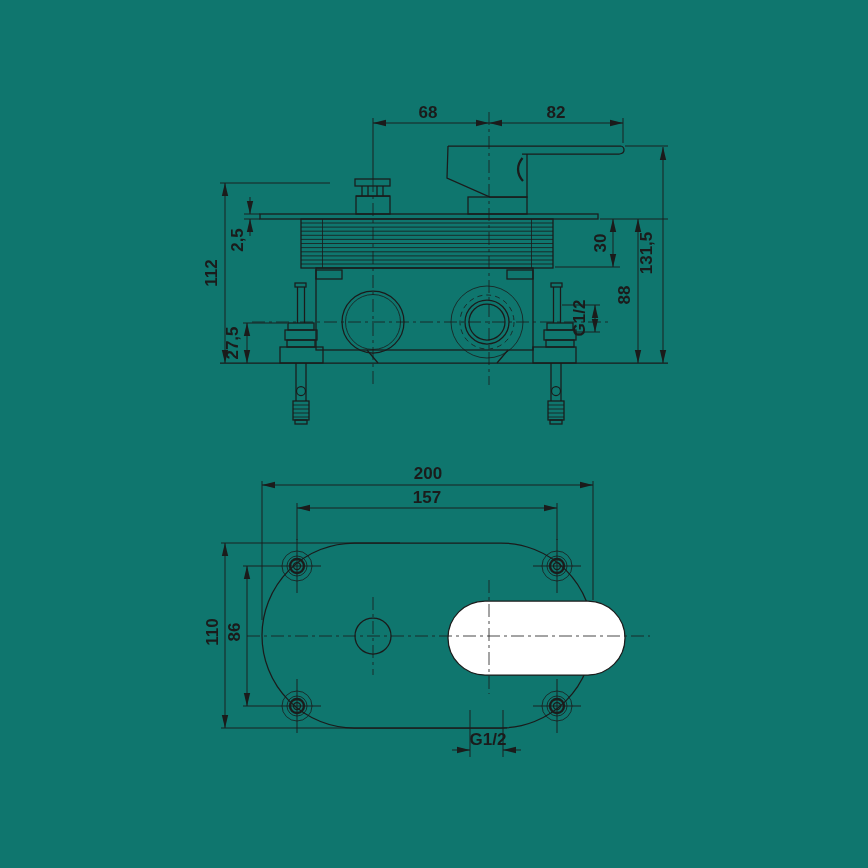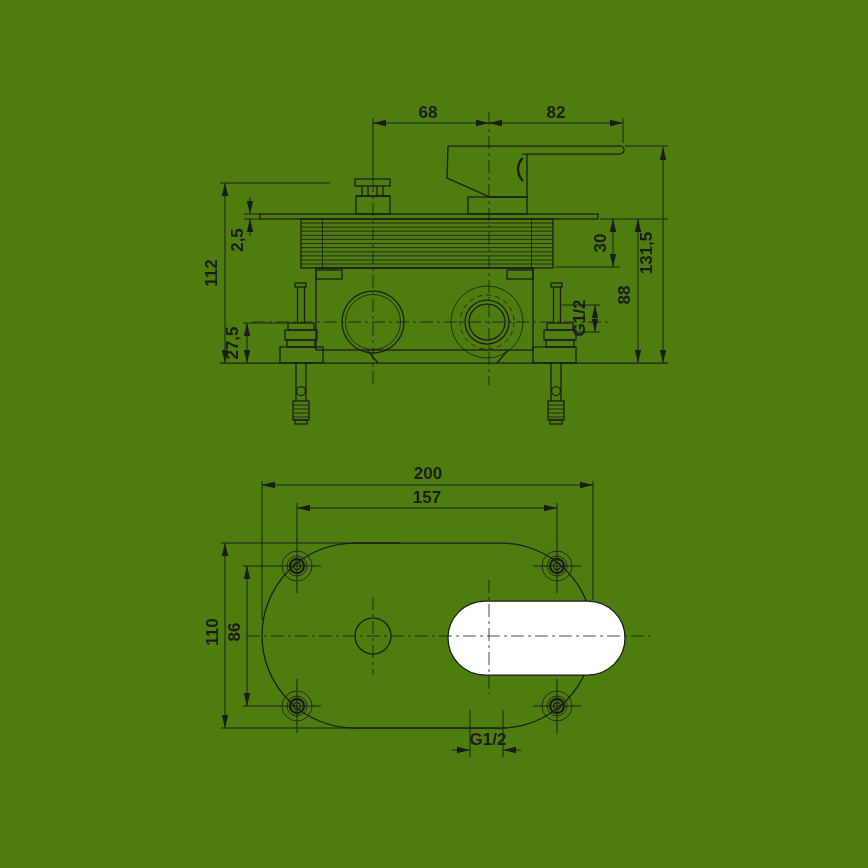--- a/index.html
+++ b/index.html
@@ -1,16 +1,16 @@
 <!DOCTYPE html>
 <html><head>
 <meta charset="utf-8">
 <style>
   html,body{margin:0;padding:0;background:#ffffff;}
-  .canvas{width:868px;height:868px;background:#4d7c0f;position:relative;overflow:hidden;}
+  .canvas{width:868px;height:868px;background:#0f766e;position:relative;overflow:hidden;}
   svg{display:block;}
   .ln{fill:none;stroke:#1b1b1b;stroke-width:1.25;stroke-linecap:butt;stroke-linejoin:miter;}
   .thin{fill:none;stroke:#1b1b1b;stroke-width:0.8;}
   .lw2{stroke-width:2.3;}
   .dash{stroke-dasharray:5 4;}
   .cl{fill:none;stroke:#1b1b1b;stroke-width:0.8;stroke-dasharray:13 4 3 4;}
   .dim{fill:none;stroke:#1b1b1b;stroke-width:0.95;}
   .fillw{fill:#ffffff;}
   .txt{font-family:"Liberation Sans",sans-serif;font-size:17px;font-weight:bold;fill:#1b1b1b;}
 </style>

